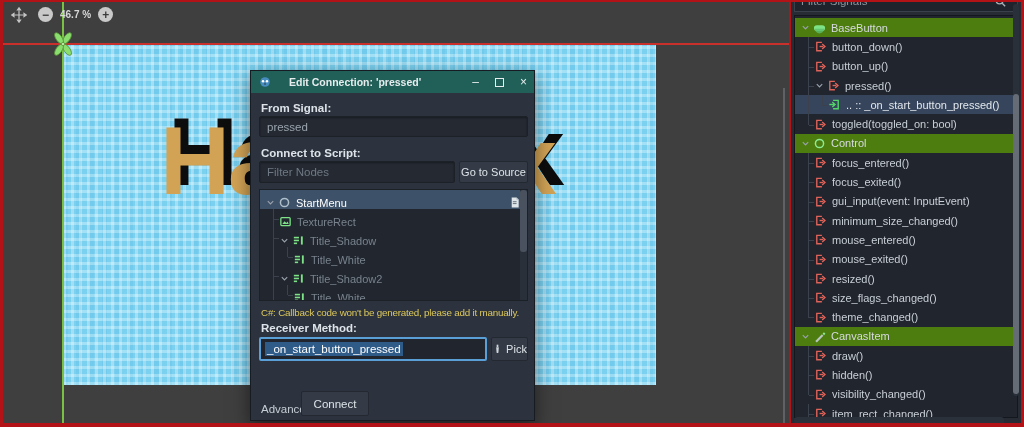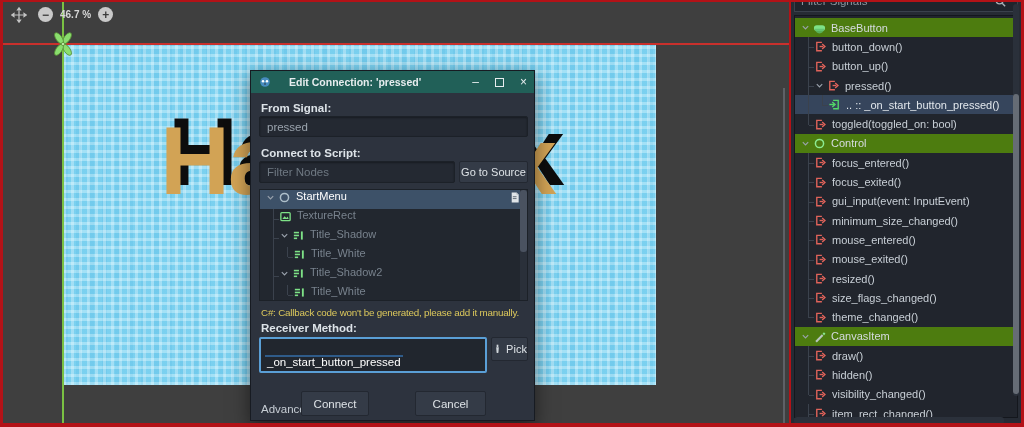--- a/index.html
+++ b/index.html
@@ -47,27 +47,27 @@
   .wc-max{width:9px;height:9px;border:1.3px solid #e7edef;display:inline-block;}
   .dlabel{position:absolute;left:10px;color:#dde3e8;font-size:11.5px;font-weight:bold;}
   .dinput{position:absolute;background:#242932;border:1px solid #1c2128;box-shadow:inset 0 1px 2px rgba(0,0,0,.35);
     color:#9aa3ad;font-size:11.5px;display:flex;align-items:center;padding:0 7px;border-radius:2px;}
   .dbtn{position:absolute;background:#343b47;border:1px solid #232831;border-radius:2px;color:#dee3e7;
     font-size:11px;display:flex;align-items:center;justify-content:center;}
   .warn{position:absolute;left:10px;top:236px;width:269px;color:#ddc95c;font-size:9.8px;letter-spacing:-0.2px;}
 
   .dtree{position:absolute;left:8px;top:118px;width:269px;height:112px;background:#22272f;
     border:1px solid #1c2128;overflow:hidden;}
-  .drow{display:flex;align-items:flex-start;height:19px;font-size:11px;color:#78828d;padding-left:4px;white-space:nowrap;}
+  .drow{display:flex;align-items:flex-end;height:19px;font-size:11px;color:#78828d;padding-left:4px;white-space:nowrap;}
   .drow.sel{background:#3d5168;color:#fff;}
   .dtree-scroll{position:absolute;right:1px;top:1px;width:7px;height:110px;background:#2a303a;}
   .dtree-thumb{position:absolute;right:0;top:0;width:7px;height:62px;background:#4a5260;border-radius:3px;}
 
   .focus-input{position:absolute;left:8px;top:266px;width:228px;height:24px;border:2px solid #5a9fd6;
-    background:#21262e;border-radius:2px;display:flex;padding:16px 4px;}
+    background:#21262e;border-radius:2px;display:flex;align-items:center;padding:8px 4px;}
   .sel-text{background:#2f5b89;color:#fff;font-size:11.5px;padding:1px 2px;}
   .pick-btn{left:240px;top:266px;width:37px;height:24px;gap:2px;}
   .adv-row{position:absolute;left:10px;top:302px;display:flex;align-items:center;gap:9px;margin-top:29px;}
   .adv-label{color:#c6cdd4;font-size:11.5px;}
   .toggle{position:relative;width:30px;height:13px;background:#4a515c;border-radius:7px;}
   .knob{position:absolute;left:-2px;top:-1px;width:15px;height:15px;border-radius:50%;
     background:#262c35;border:1px solid #15181d;}
   .connect-btn{left:50px;top:320px;width:68px;height:25px;font-size:11.5px;}
   .cancel-btn{left:164px;top:320px;width:71px;height:25px;font-size:11.5px;}
 
@@ -294,21 +294,20 @@
     </div>
 
     <div class="adv-row">
       <span class="adv-label">Advanced</span>
       <span class="toggle">
           <span class="knob"></span>
         </span>
     </div>
 
     <div class="dbtn connect-btn">Connect</div>
-    <div class="dbtn cancel-btn">Cancel</div>
   </div>
 
   <div class="signals-panel">
     <div class="filter-input">
       <span>Filter Signals</span>
       <span class="ic">
           <svg viewBox="0 0 14 14" width="13" height="13">
             <circle cx="6" cy="6" r="3.6" fill="none" stroke="#a9b1b9" stroke-width="1.5"></circle>
             <path d="M8.8 8.8 L12 12" stroke="#a9b1b9" stroke-width="1.5"></path>
           </svg>

